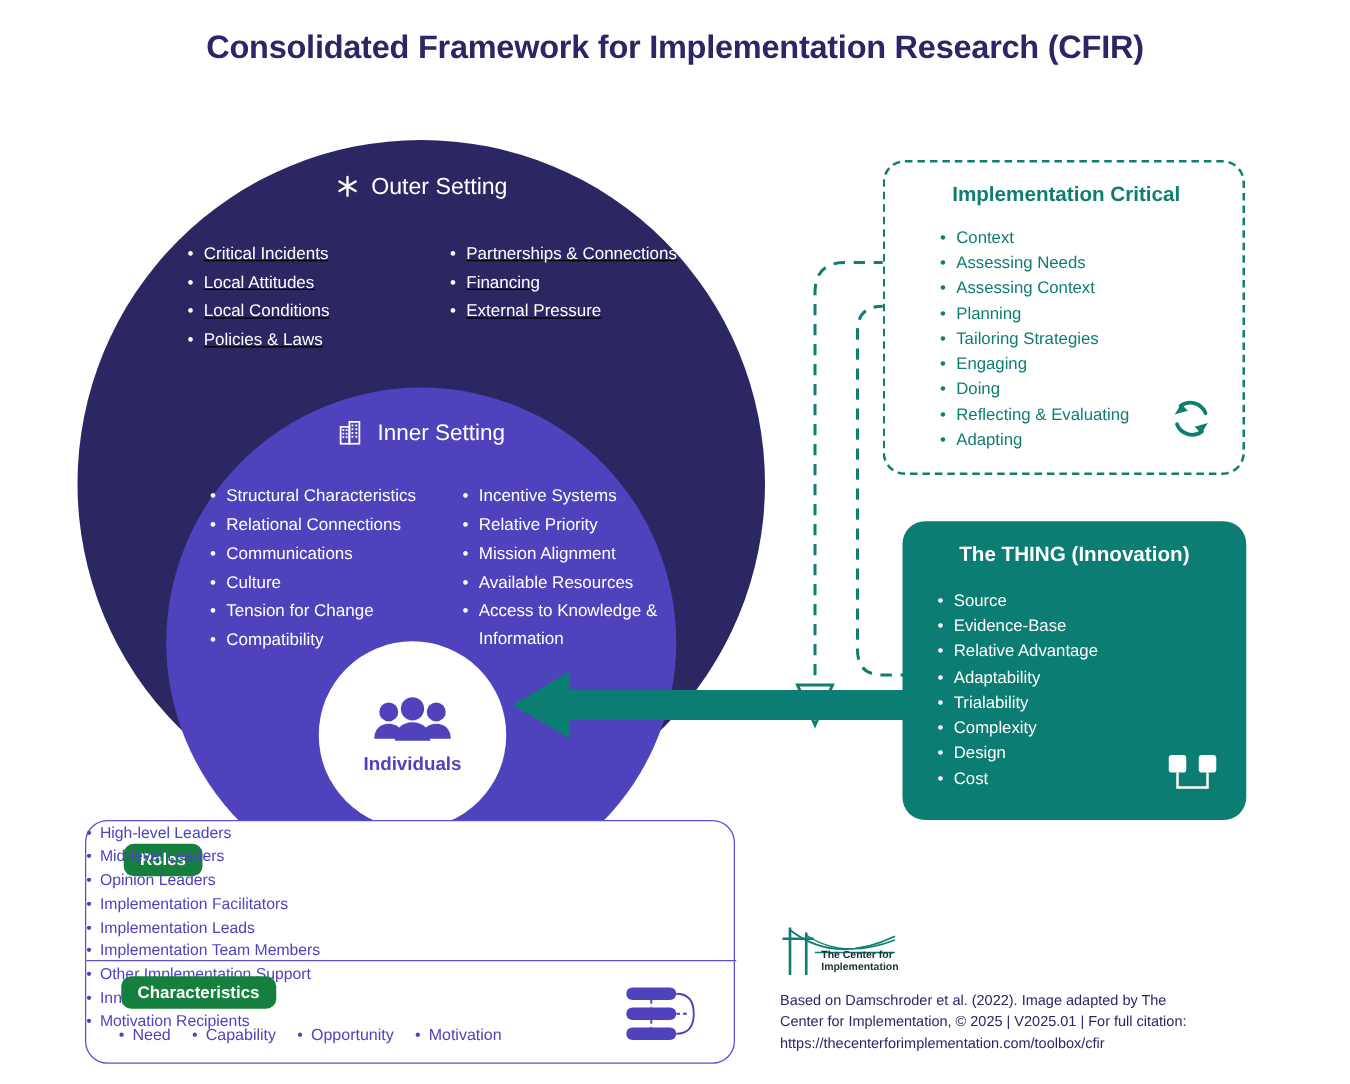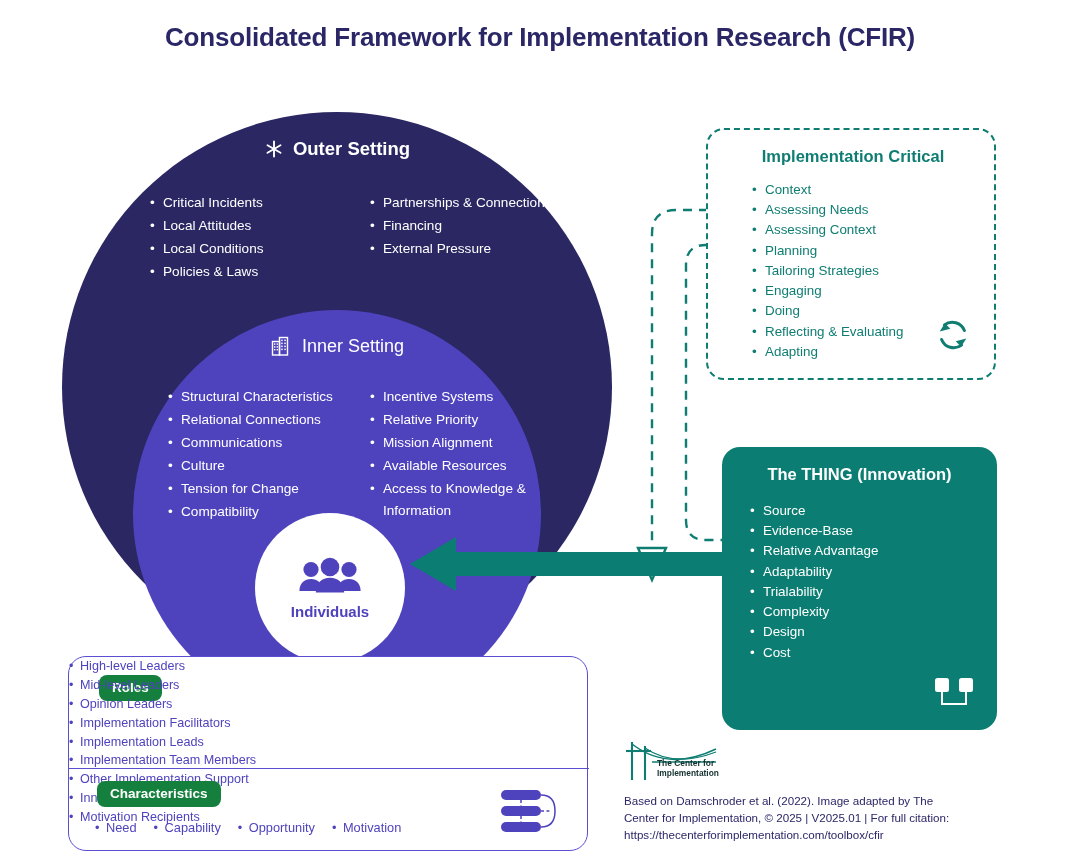--- a/index.html
+++ b/index.html
@@ -13,26 +13,26 @@
     font-size:26px; font-weight:bold; color:#2b2767; letter-spacing:-0.2px;
   }
 
   
   #outer-circle {
     position:absolute; left:62px; top:112px; width:550px; height:550px;
     border-radius:50%; background:#2b2762;
   }
   #outer-head {
     position:absolute; left:62px; top:138px; width:550px; 
-    color:#fff; font-size:18.5px; font-weight:bold;
+    color:#fff; font-size:18.5px; font-weight:normal;
     display:flex; align-items:center; justify-content:center; gap:9px;
   }
   #outer-cols {
     position:absolute; left:150px; top:192px; width:420px;
-    display:flex; gap:30px;
+    display:flex; gap:20px;text-decoration:underline;
   }
   #outer-cols .col { width:190px; }
   #outer-cols li, #inner-cols li {
     list-style:none; color:#ffffff; font-size:13.6px; line-height:1.62;
     padding-left:13px; position:relative; margin-bottom:1px;
   }
   #outer-cols li:before, #inner-cols li:before {
     content:"\2022"; position:absolute; left:0; top:0;
   }
 
@@ -84,21 +84,21 @@
   #process-list { position:absolute; left:44px; top:50px; }
   #process-list li {
     list-style:none; color:#0f7d72; font-size:13.4px; line-height:1.51;
     padding-left:13px; position:relative;
   }
   #process-list li:before { content:"\2022"; position:absolute; left:0; top:0; }
   #process-cycle-icon { position:absolute; right:22px; bottom:24px; }
 
   
   #thing-box {
-    position:absolute; left:722px; top:447px; width:275px; height:283px;
+    position:absolute; left:722px; top:417px; width:275px; height:239px;
     border-radius:18px; background:#0b7d72;
   }
   #thing-title {
     position:absolute; left:0; top:18px; width:275px; text-align:center;
     color:#ffffff; font-size:16.5px; font-weight:bold;
   }
   #thing-list { position:absolute; left:28px; top:54px; }
   #thing-list li {
     list-style:none; color:#ffffff; font-size:13.4px; line-height:1.51;
     padding-left:13px; position:relative;

